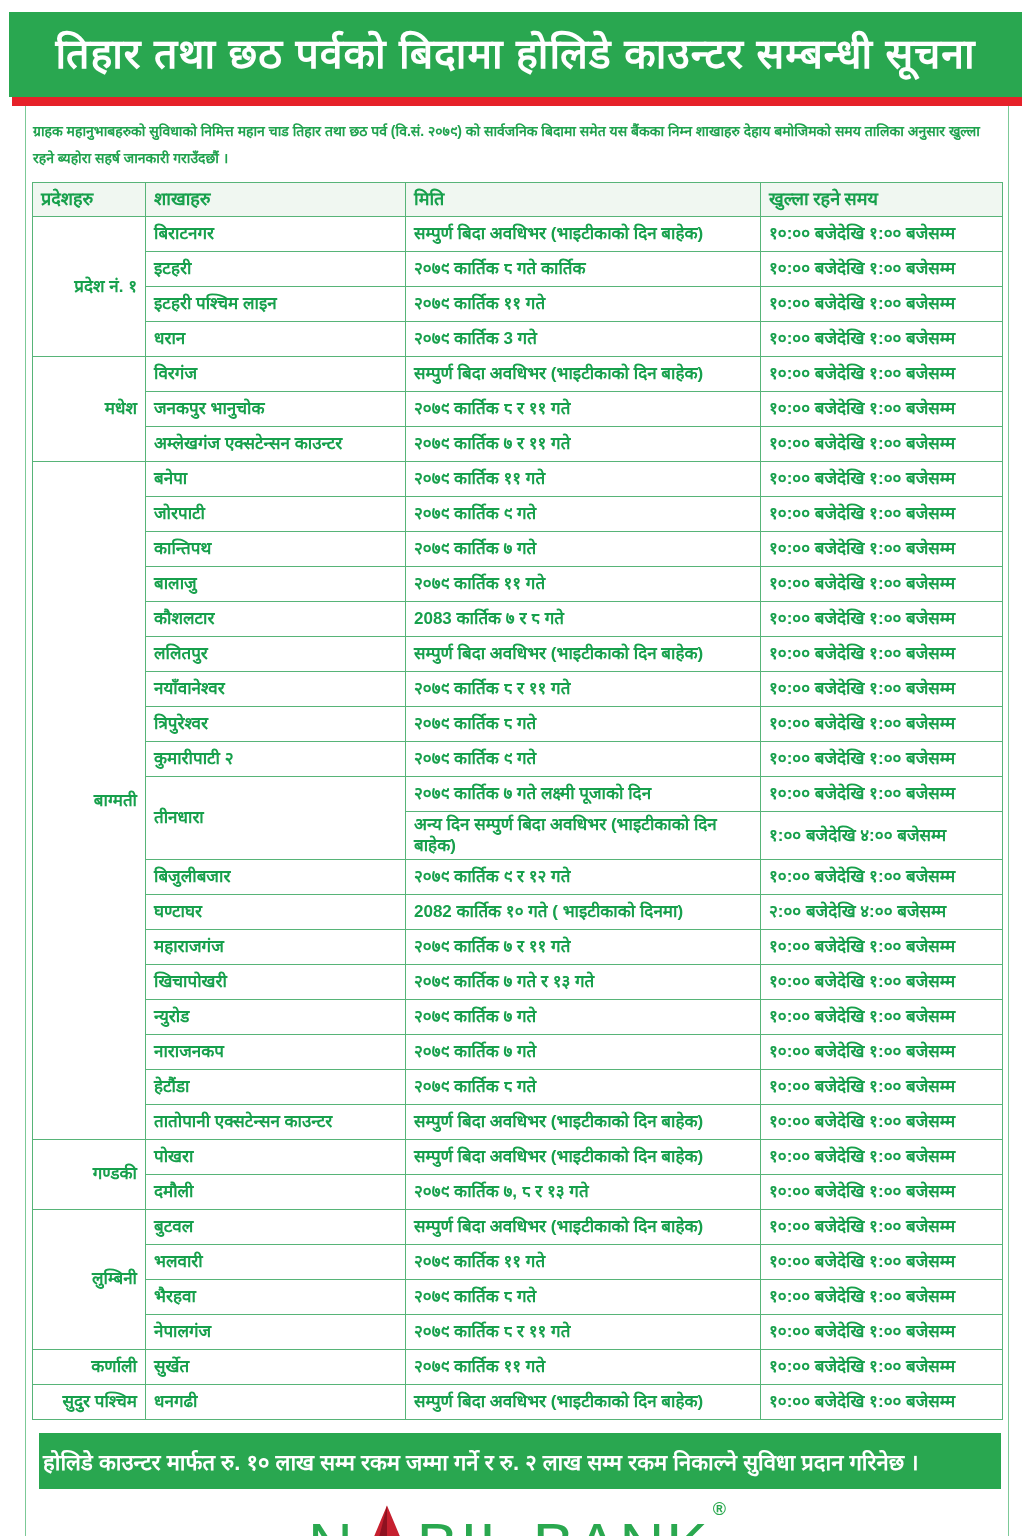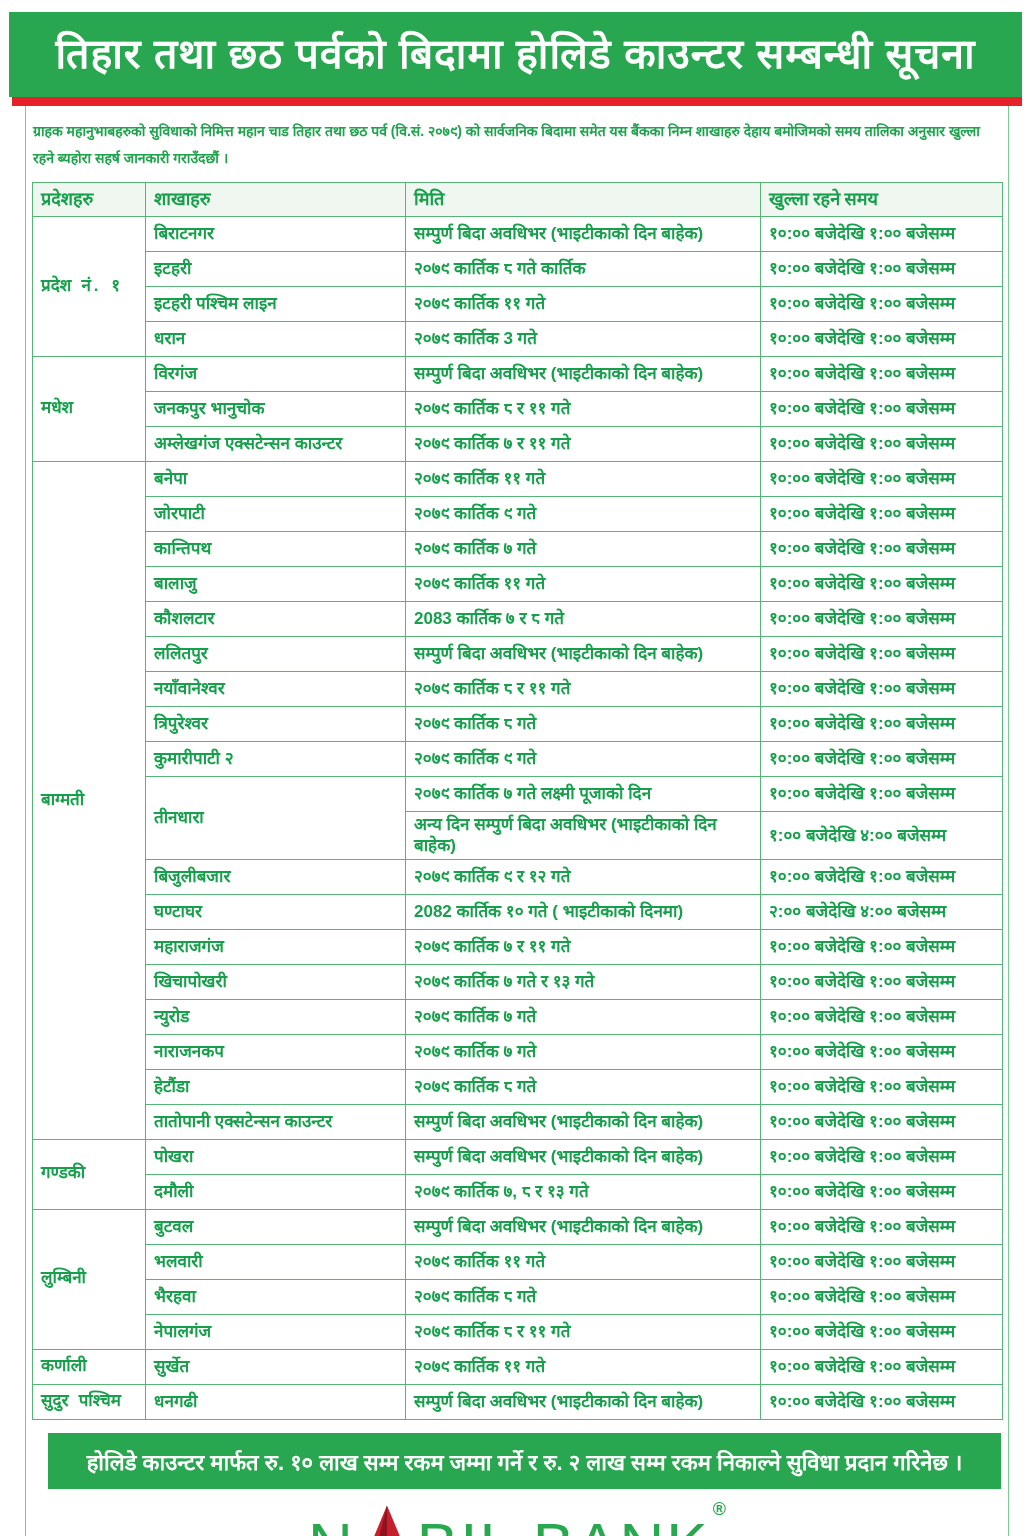--- a/index.html
+++ b/index.html
@@ -29,27 +29,27 @@
   }
   table.sched{border-collapse:collapse;width:970px;margin:0 auto;table-layout:fixed;}
   table.sched th,table.sched td{
     border:1px solid #57b478;color:#17a04c;
     padding:2px 8px;vertical-align:middle;line-height:1.25;
   }
   table.sched thead th{
     background:#f0f7f1;height:29px;text-align:left;font-weight:bold;font-size:18px;font-family:Liberation Serif, serif;
   }
   table.sched td{height:30px;font-size:17px;font-weight:bold;}
-  td.prov{text-align:left;font-family:Liberation Mono, monospace;}
+  td.prov{text-align:right;}
   col.c-prov{width:113px;}
   col.c-branch{width:260px;}
   col.c-date{width:355px;}
   col.c-time{width:242px;}
   .note-banner{
-    margin:13px 1px 0 16px;background:#29a750;color:#ffffff;text-align:center;
+    margin:13px 1px 0 7px;background:#29a750;color:#ffffff;
     font-size:22px;font-weight:bold;padding:13px 4px;
   }
   .logo-row{
     display:flex;justify-content:center;align-items:flex-end;
     margin-top:12px;height:72px;
   }
   .logo-word{
     color:#2aa84f;font-size:62px;line-height:0.9;font-weight:500;
     letter-spacing:2px;
   }

